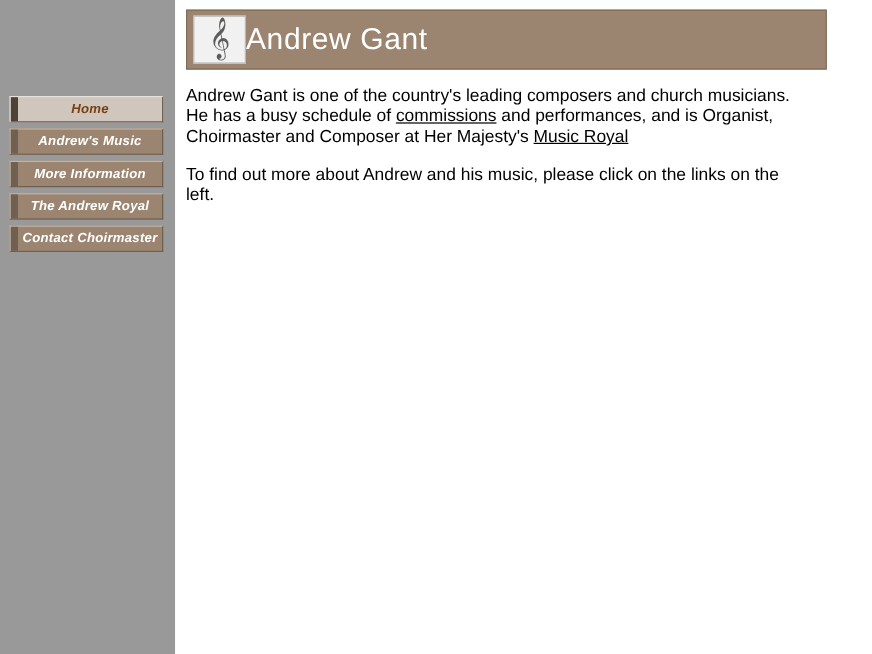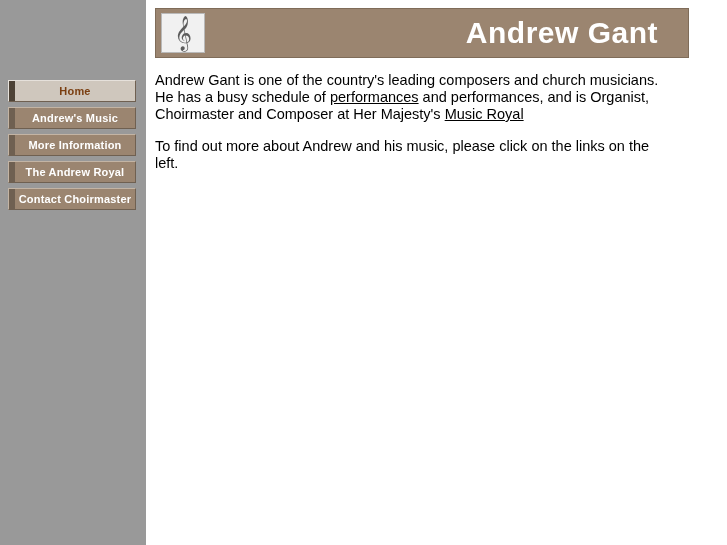--- a/index.html
+++ b/index.html
@@ -67,20 +67,21 @@
     color: #7b3f11;
     border-top: 1px solid #e6e1db;
     border-left: 1px solid #e6e1db;
   }
   .nav-item.active .tab {
     background: #4d4236;
   }
   .nav-label {
     display: block;
     padding-left: 6px;
+    font-style: italic;
   }
   
   .main {
     position: absolute;
     left: 146px;
     top: 0;
     width: 581px;
     height: 545px;
     background: #ffffff;
   }
@@ -108,23 +109,23 @@
     justify-content: center;
   }
   .clef {
     font-size: 30px;
     line-height: 30px;
     color: #5c5c5c;
     font-family: "DejaVu Sans", sans-serif;
   }
   .site-title {
     flex: 1;
-    text-align: right;
-    font-size: 30px;
-    font-weight: bold;
+    text-align: left;
+    font-size: 25px;
+    font-weight: normal;
     color: #ffffff;
     letter-spacing: 0.5px;
     padding-right: 30px;
     font-family: "Liberation Sans", sans-serif;
   }
   .content {
     position: absolute;
     left: 9px;
     top: 72px;
     width: 510px;
@@ -180,19 +181,19 @@
   <div class="main">
 
     <div class="header">
       <div class="logo-box">
         <span class="clef">𝄞</span>
       </div>
       <div class="site-title">Andrew Gant</div>
     </div>
 
     <div class="content">
-      <p><span>Andrew Gant is one of the country's leading composers and church musicians. He has a busy schedule of </span><a href="#">performances</a><span> and performances, and is Organist, Choirmaster and Composer at Her Majesty's </span><a href="#">Music Royal</a></p>
+      <p><span>Andrew Gant is one of the country's leading composers and church musicians. He has a busy schedule of </span><a href="#">commissions</a><span> and performances, and is Organist, Choirmaster and Composer at Her Majesty's </span><a href="#">Music Royal</a></p>
       <p>To find out more about Andrew and his music, please click on the links on the left.</p>
     </div>
 
   </div>
 
 </div>
 
 </body></html>

